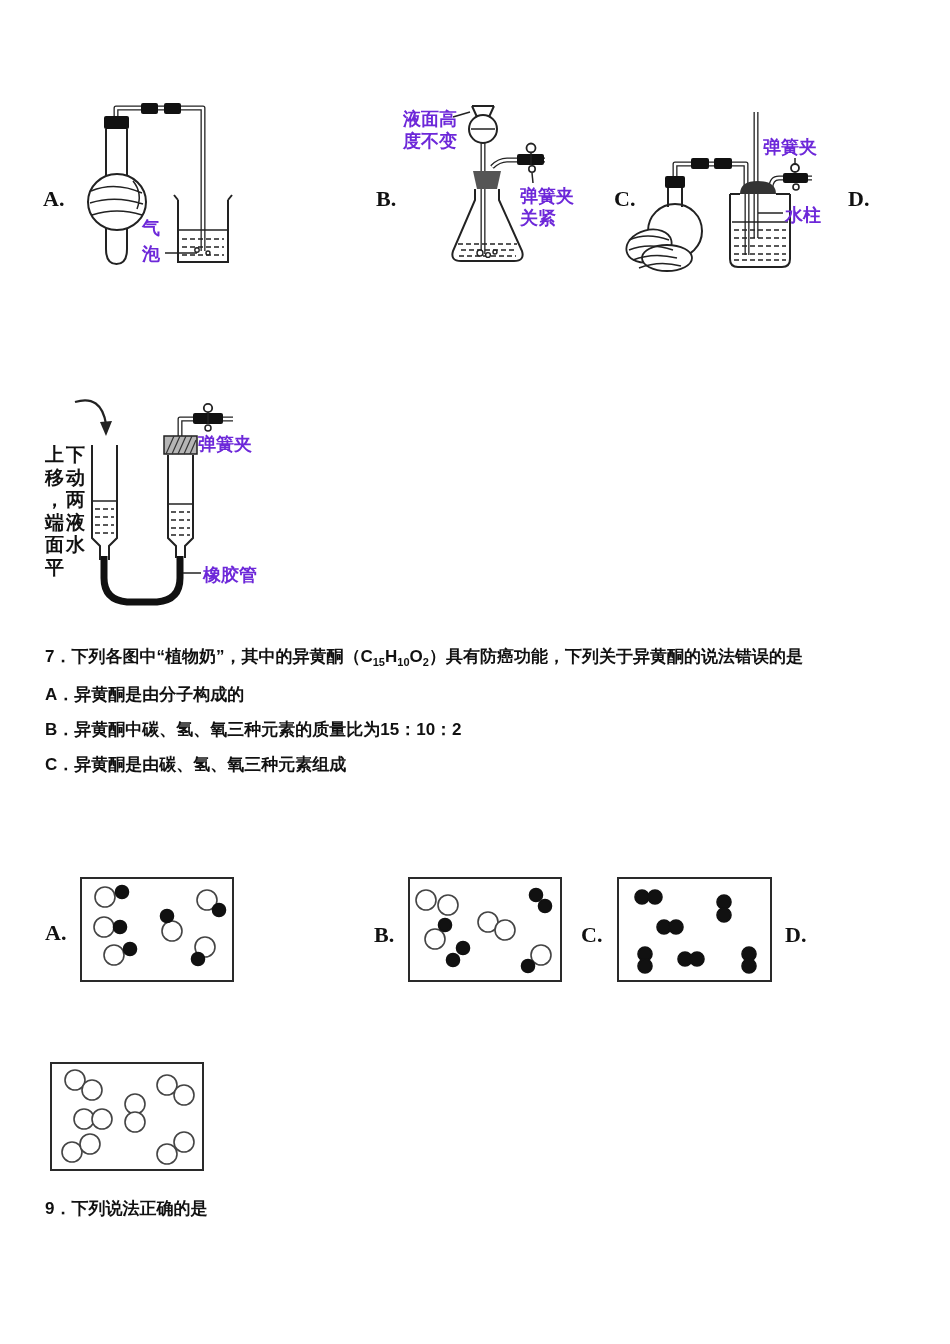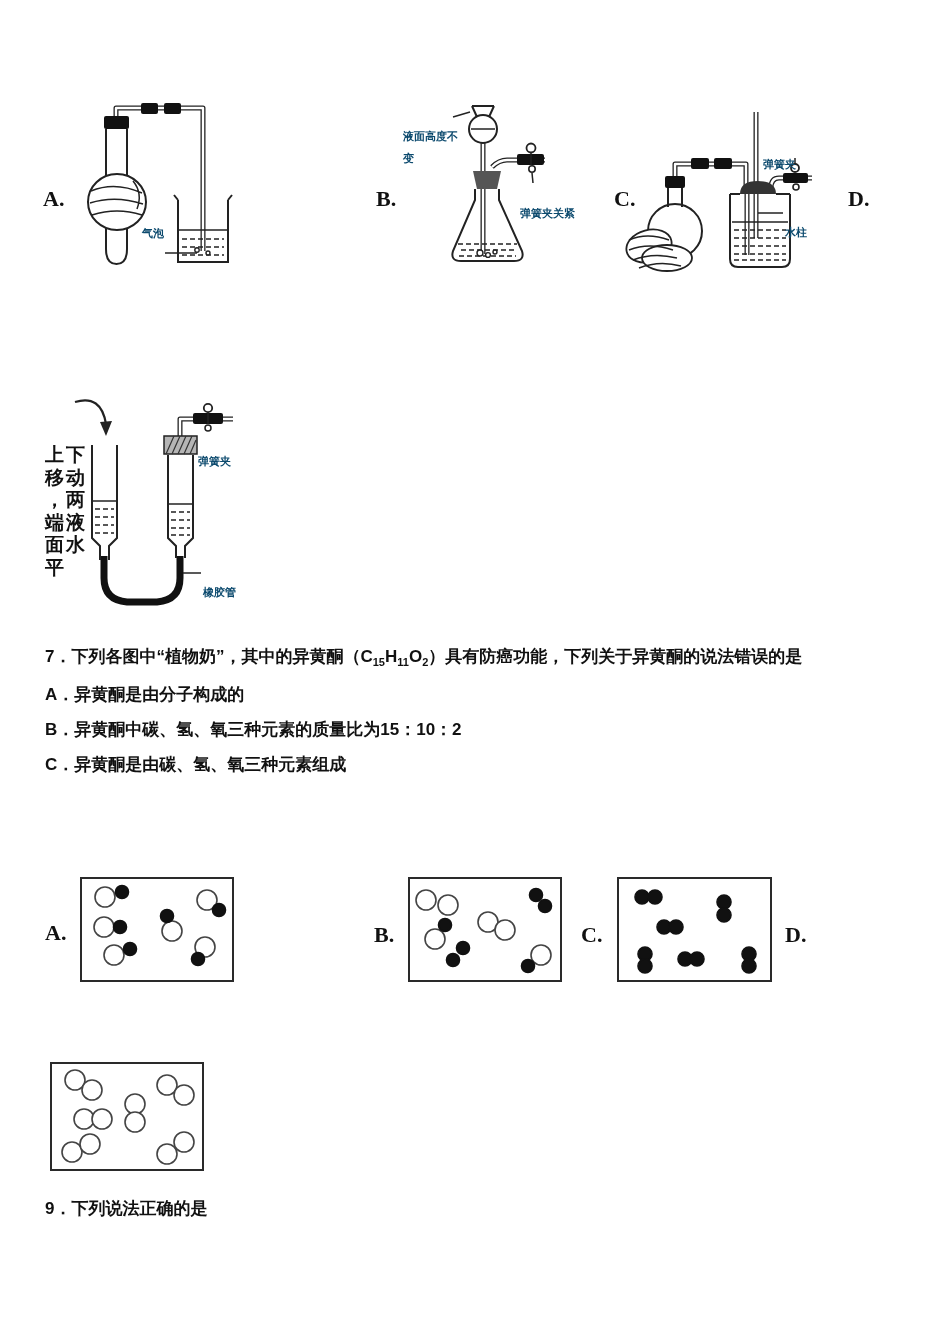--- a/index.html
+++ b/index.html
@@ -3,21 +3,21 @@
 <meta charset="utf-8">
 <style>
   html,body{margin:0;padding:0;background:#e8e8e8;}
   .page{position:relative;width:950px;height:1344px;background:#ffffff;margin:0 auto;
         font-family:"Liberation Sans","DejaVu Sans",sans-serif;color:#111;overflow:hidden;}
   .abs{position:absolute;}
   .serifLbl{position:absolute;font-family:"Liberation Serif","DejaVu Serif",serif;
             font-weight:700;font-size:22px;color:#111;}
   .qline{position:absolute;font-size:17px;font-weight:600;white-space:nowrap;color:#111;}
   .qline sub{font-size:11px;text-align:center;}
-  .flabel{position:absolute;font-size:11px;font-weight:600;color:#0c4a6e;line-height:22px;margin-top:17px;}
+  .flabel{position:absolute;font-size:18px;font-weight:600;color:#6d28d9;line-height:22px;}
   .wrap1{width:22px;word-break:break-all;line-break:anywhere;line-height:26px;}
   .wrap3{width:56px;word-break:break-all;line-break:anywhere;}
   .vmove{position:absolute;font-size:19px;font-weight:600;color:#111;width:48px;
          line-height:22.5px;word-break:break-all;line-break:anywhere;letter-spacing:2px;}
   .molbox{position:absolute;border:2px solid #2a2a2a;background:#fff;}
   .dot-filled{display:inline-block;width:13px;height:13px;border-radius:50%;
               background:#111;vertical-align:2px;margin:0 4px;}
   .dot-open{display:inline-block;width:15px;height:15px;border-radius:50%;
             border:1.6px solid #444;background:#fff;vertical-align:7px;margin:0 4px;}
   
@@ -57,21 +57,21 @@
       </g>
       <g>
         <path class="ln" d="M93,97 L89,92 M143,97 L147,92 M93,97 V159 H143 V97"></path>
         <line class="thin" x1="94" y1="127" x2="142" y2="127"></line>
         <path class="dash" d="M97,136 H139 M97,144 H139 M97,152 H139"></path>
         <circle class="bub" cx="112" cy="147" r="2.2"></circle>
         <circle class="bub" cx="123" cy="150" r="2"></circle>
       </g>
       <line class="thin" x1="80" y1="150" x2="112" y2="150"></line>
     </svg>
-    <div class="flabel wrap1" style="left:57px;top:100px">气泡</div>
+    <div class="flabel wrap1" style="left:57px;top:112px">气泡</div>
   </div>
 
   <div class="abs" style="left:395px;top:103px;width:190px;height:168px">
     <svg viewBox="0 0 190 168" width="190" height="168">
       <g>
         <path class="tube-o" d="M88,38 V151"></path>
           <path class="tube-i" d="M88,38 V151"></path>
         <circle cx="88" cy="26" r="14" fill="#fff" stroke="#222" stroke-width="2"></circle>
         <path class="ln" d="M82,14 L77,3 M94,14 L99,3 M77,3 H99"></path>
         <line class="thin" x1="76" y1="26" x2="100" y2="26"></line>
@@ -181,21 +181,21 @@
         <path d="M131,66 L139,48 M137,66 L145,48 M143,66 L151,48 M149,66 L157,48 M155,66 L161,52" stroke="#333" stroke-width="1.2" fill="none"></path>
       </g>
       <line class="thin" x1="148" y1="185" x2="166" y2="185"></line>
     </svg>
     <div class="vmove" style="left:10px;top:56px">上下移动，两端液面水平</div>
     <div class="flabel" style="left:163px;top:45px;width:60px">弹簧夹</div>
     <div class="flabel" style="left:168px;top:176px;width:60px">橡胶管</div>
   </div>
 
   <div class="qline" style="left:45px;top:645px">
-    <span>7．</span><span>下列各图中“植物奶”，其中的异黄酮（</span><span><span>C</span><sub>15</sub><span>H</span><sub>11</sub><span>O</span><sub>2</sub></span><span>）具有防癌功能，下列关于异黄酮的说法错误的是</span>
+    <span>7．</span><span>下列各图中“植物奶”，其中的异黄酮（</span><span><span>C</span><sub>15</sub><span>H</span><sub>10</sub><span>O</span><sub>2</sub></span><span>）具有防癌功能，下列关于异黄酮的说法错误的是</span>
   </div>
   <div class="qline" style="left:45px;top:683px">
     <span>A．</span><span>异黄酮是由分子构成的</span>
   </div>
   <div class="qline" style="left:45px;top:718px">
     <span>B．</span><span>异黄酮中碳、氢、氧三种元素的质量比为15：10：2</span>
   </div>
   <div class="qline" style="left:45px;top:753px">
     <span>C．</span><span>异黄酮是由碳、氢、氧三种元素组成</span>
   </div>

